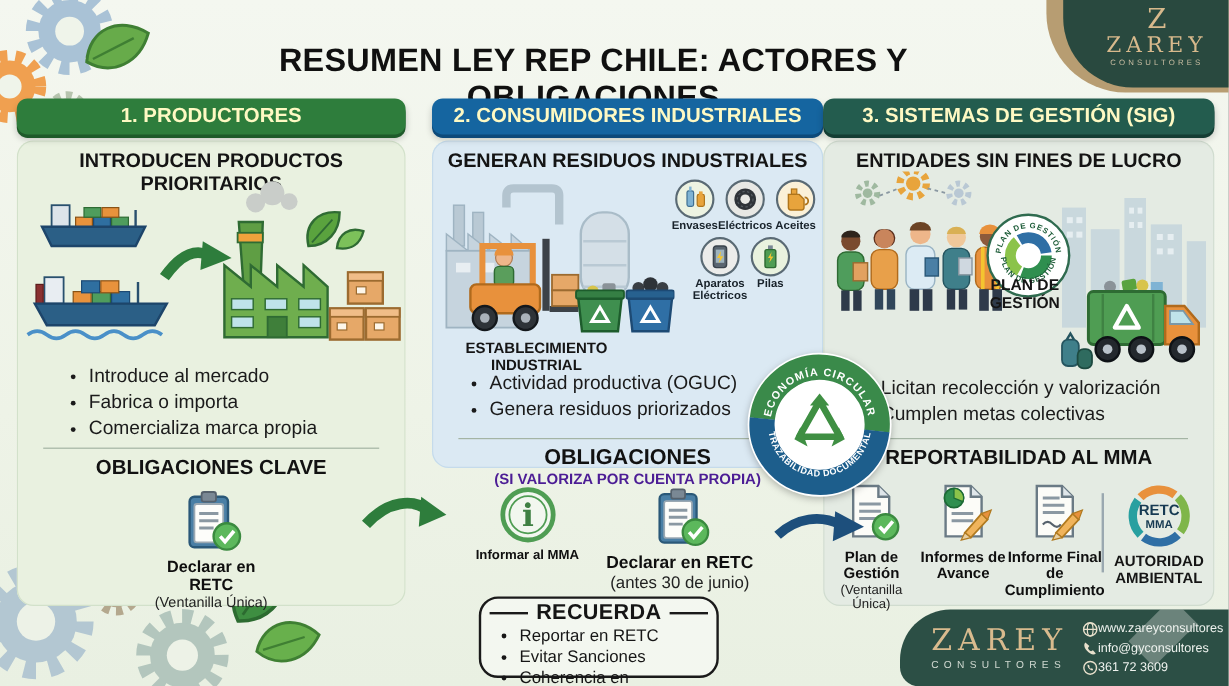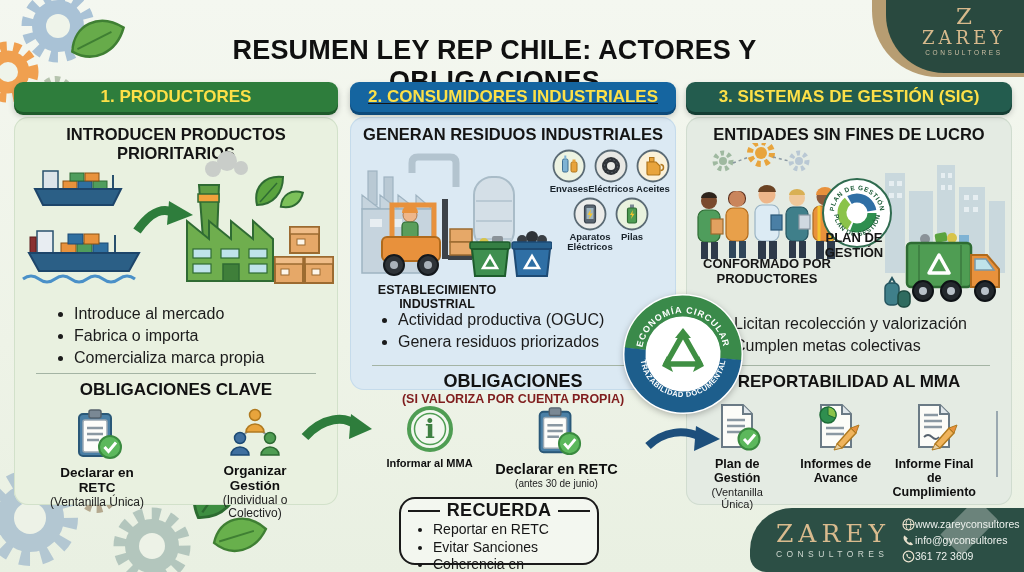--- a/index.html
+++ b/index.html
@@ -16,36 +16,36 @@
   
   .brand-top{position:absolute;top:0;right:0;width:156px;height:80px;}
   .brand-top-tan{position:absolute;top:0;right:0;width:152px;height:77px;background:#b79d72;border-radius:0 0 0 66px;}
   .brand-top-card{position:absolute;top:0;right:0;width:138px;height:73px;background:#29493f;border-radius:0 0 0 58px;text-align:center;}
   .brand-z{font-family:"DejaVu Serif",serif;color:#d7b98c;font-size:23px;line-height:1;padding-top:5px;padding-left:18px;}
   .brand-name{font-family:"DejaVu Serif",serif;color:#d7b98c;font-size:18px;letter-spacing:4px;line-height:1.15;padding-left:18px;}
   .brand-tag{color:#cbbfa4;font-size:6.5px;letter-spacing:2.6px;padding-left:18px;}
   
   .col{position:absolute;top:82px;}
   #col1{left:14px;width:324px;}
-  #col2{left:350px;width:326px;text-decoration:underline;}
+  #col2{left:360px;width:326px;}
   #col3{left:686px;width:326px;}
   .col-header{height:30px;border-radius:9px;display:flex;align-items:center;justify-content:center;
-    color:#fde047;font-weight:bold;font-size:17px;position:relative;z-index:3;}
+    color:#fef9c3;font-weight:bold;font-size:17px;position:relative;z-index:3;}
   .hdr-green{background:#2e7d3c;box-shadow:0 3px 0 #1e5a2a,0 4px 6px rgba(0,0,0,.22);}
   .hdr-blue{background:#1565a0;box-shadow:0 3px 0 #0d4a7a,0 4px 6px rgba(0,0,0,.22);}
   .hdr-teal{background:#235c4e;box-shadow:0 3px 0 #143d33,0 4px 6px rgba(0,0,0,.22);}
   .panel{position:relative;border-radius:14px;margin-top:5px;}
   .panel-green{background:#e9f1e0;height:388px;box-shadow:inset 0 0 0 1px #d2e1ca;}
   .panel-blue{background:#dbe9f3;height:273px;box-shadow:inset 0 0 0 1px #c5dbeb;}
   .panel-sage{background:#e4ebe3;height:388px;box-shadow:inset 0 0 0 1px #d0dccf;}
   .headline{position:absolute;top:8px;left:0;right:0;text-align:center;font-weight:bold;font-size:16.5px;color:#141414;}
   .bullets{position:absolute;margin:0;padding-left:20px;font-size:16px;color:#1b1b1b;line-height:1.38;}
   .divider{position:absolute;left:22px;right:22px;height:1px;background:#a4b4a4;}
   .section-title{position:absolute;left:0;right:0;text-align:center;font-weight:bold;font-size:17px;color:#121212;}
-  .section-sub{position:absolute;left:0;right:0;text-align:center;font-weight:bold;font-size:12.5px;color:#7f1d1d;}
+  .section-sub{position:absolute;left:0;right:0;text-align:center;font-weight:bold;font-size:12.5px;color:#4c1d95;}
   .icons-row{position:absolute;display:flex;justify-content:space-around;align-items:flex-start;}
   .icon-item{display:flex;flex-direction:column;align-items:center;text-align:center;}
   .ic-label{font-weight:bold;font-size:13.5px;line-height:1.12;margin-top:4px;color:#0f0f0f;}
   .ic-sub{font-size:12px;line-height:1.1;color:#222;margin-top:1px;}
   .illu{position:absolute;}
   .illu1{top:30px;left:3px;}
   .illu2{top:26px;left:4px;}
   .illu3{top:26px;left:3px;}
   .b1{top:186px;left:40px;}
   .d1{top:256px;} .s1{top:263px;}
@@ -234,33 +234,20 @@
             <rect x="9" y="7" width="32" height="42" rx="4" fill="#4a7fa5" stroke="#2a5878" stroke-width="2"></rect>
             <rect x="13" y="13" width="24" height="32" rx="2" fill="#fdfdfa" stroke="#9aa8b2" stroke-width="1.5"></rect>
             <rect x="19" y="3" width="12" height="8" rx="2" fill="#7a8894" stroke="#55616c" stroke-width="1.5"></rect>
             <path d="M17,21 H33 M17,27 H33 M17,33 H29" stroke="#8a98a2" stroke-width="2.5"></path>
             <circle cx="40" cy="40" r="11" fill="#5cb85c" stroke="#3a8a3f" stroke-width="2"></circle>
             <path d="M34.5,40 L38.5,44.5 L46,35.5" stroke="#fff" stroke-width="3" fill="none"></path>
           </svg>
           <div class="ic-label">Declarar en RETC</div>
           <div class="ic-sub">(Ventanilla Única)</div>
         </div>
-        <div class="icon-item">
-          <svg width="54" height="52" viewBox="0 0 54 52">
-            <path d="M27,18 L12,31 M27,18 L42,31" stroke="#8a98a2" stroke-width="2"></path>
-            <circle cx="27" cy="8" r="5.5" fill="#e8a43c" stroke="#b07a20" stroke-width="1.5"></circle>
-            <path d="M18,25 a9,8 0 0 1 18,0 Z" fill="#e8a43c" stroke="#b07a20" stroke-width="1.5"></path>
-            <circle cx="12" cy="31" r="5.5" fill="#3f6f9f" stroke="#1d4a74" stroke-width="1.5"></circle>
-            <path d="M3,48 a9,8 0 0 1 18,0 Z" fill="#3f6f9f" stroke="#1d4a74" stroke-width="1.5"></path>
-            <circle cx="42" cy="31" r="5.5" fill="#4f9d53" stroke="#2e6b33" stroke-width="1.5"></circle>
-            <path d="M33,48 a9,8 0 0 1 18,0 Z" fill="#4f9d53" stroke="#2e6b33" stroke-width="1.5"></path>
-          </svg>
-          <div class="ic-label">Organizar Gestión</div>
-          <div class="ic-sub">(Individual o Colectivo)</div>
-        </div>
       </div>
     </div>
   </section>
 
   <section class="col" id="col2">
     <div class="col-header hdr-blue">2. CONSUMIDORES INDUSTRIALES</div>
     <div class="panel panel-blue">
       <div class="headline">GENERAN RESIDUOS INDUSTRIALES</div>
 
       <svg class="illu illu2" width="198" height="152" viewBox="0 0 198 152">
@@ -378,21 +365,21 @@
         <div class="icon-item">
           <svg width="52" height="52" viewBox="0 0 54 54">
             <rect x="9" y="7" width="32" height="42" rx="4" fill="#4a7fa5" stroke="#2a5878" stroke-width="2"></rect>
             <rect x="13" y="13" width="24" height="32" rx="2" fill="#fdfdfa" stroke="#9aa8b2" stroke-width="1.5"></rect>
             <rect x="19" y="3" width="12" height="8" rx="2" fill="#7a8894" stroke="#55616c" stroke-width="1.5"></rect>
             <path d="M17,21 H33 M17,27 H33 M17,33 H29" stroke="#8a98a2" stroke-width="2.5"></path>
             <circle cx="40" cy="40" r="11" fill="#5cb85c" stroke="#3a8a3f" stroke-width="2"></circle>
             <path d="M34.5,40 L38.5,44.5 L46,35.5" stroke="#fff" stroke-width="3" fill="none"></path>
           </svg>
           <div class="ic-label" style="font-size:14.5px">Declarar en RETC</div>
-          <div class="ic-sub" style="font-size:10px">(antes 30 de junio)</div>
+          <div class="ic-sub" style="font-size:14px">(antes 30 de junio)</div>
         </div>
       </div>
     </div>
   </section>
 
   <section class="col" id="col3">
     <div class="col-header hdr-teal">3. SISTEMAS DE GESTIÓN (SIG)</div>
     <div class="panel panel-sage">
       <div class="headline">ENTIDADES SIN FINES DE LUCRO</div>
 
@@ -486,21 +473,20 @@
           <path d="M286,116 L297,116 L305,127 L286,127 Z" fill="#bfe3ea" stroke="#7a98a8" stroke-width="1.5"></path>
           <circle cx="234" cy="148" r="10" fill="#23282d" stroke="#0e1216" stroke-width="2"></circle>
             <circle cx="234" cy="148" r="4" fill="#b9c2ca"></circle>
           <circle cx="262" cy="148" r="10" fill="#23282d" stroke="#0e1216" stroke-width="2"></circle>
             <circle cx="262" cy="148" r="4" fill="#b9c2ca"></circle>
           <circle cx="296" cy="148" r="10" fill="#23282d" stroke="#0e1216" stroke-width="2"></circle>
             <circle cx="296" cy="148" r="4" fill="#b9c2ca"></circle>
         </g>
       </svg>
 
-      <div class="cap3a">CONFORMADO POR PRODUCTORES</div>
       <div class="cap3b">PLAN DE GESTIÓN</div>
 
       <ul class="bullets b3">
         <li>Licitan recolección y valorización</li>
         <li>Cumplen metas colectivas</li>
       </ul>
       <div class="divider d3"></div>
       <div class="section-title s3">REPORTABILIDAD AL MMA</div>
 
       <div class="icons-row r3">
@@ -536,20 +522,31 @@
             <path d="M16,14 H30 M16,20 H34 M16,26 H34" stroke="#8a98a2" stroke-width="2.5"></path>
             <path d="M16,36 Q20,32 24,36 T31,36" stroke="#55616c" stroke-width="1.8" fill="none"></path>
             <polygon points="27,43 41,27 46,32 32,47" fill="#f0b45c" stroke="#b07a20" stroke-width="1.5"></polygon>
             <polygon points="27,43 32,47 24,49" fill="#e8cfa0" stroke="#b07a20" stroke-width="1"></polygon>
             <polygon points="41,27 46,32 49,24" fill="#e8913c" stroke="#b07a20" stroke-width="1"></polygon>
           </svg>
           <div class="ic-label">Informe Final de Cumplimiento</div>
           <div class="ic-sub"></div>
         </div>
         <div class="vdiv"></div>
+        <div class="authority">
+          <svg width="58" height="58" viewBox="0 0 58 58">
+            <circle cx="29" cy="29" r="22" fill="none" stroke="#e8913c" stroke-width="7" stroke-dasharray="31 107.2" transform="rotate(-135 29 29)"></circle>
+            <circle cx="29" cy="29" r="22" fill="none" stroke="#7fb64a" stroke-width="7" stroke-dasharray="31 107.2" transform="rotate(-45 29 29)"></circle>
+            <circle cx="29" cy="29" r="22" fill="none" stroke="#2f6fa5" stroke-width="7" stroke-dasharray="31 107.2" transform="rotate(45 29 29)"></circle>
+            <circle cx="29" cy="29" r="22" fill="none" stroke="#28a0a0" stroke-width="7" stroke-dasharray="31 107.2" transform="rotate(135 29 29)"></circle>
+            <text x="29" y="28" font-size="12.5" font-weight="bold" fill="#163a52" text-anchor="middle">RETC</text>
+            <text x="29" y="39" font-size="9.5" font-weight="bold" fill="#163a52" text-anchor="middle">MMA</text>
+          </svg>
+          <div class="auth-label">AUTORIDAD AMBIENTAL</div>
+        </div>
       </div>
     </div>
   </section>
 
   <svg class="arrow12" width="72" height="46" viewBox="0 0 72 46">
     <path d="M4,30 C22,10 44,8 56,19" stroke="#2e7d3c" stroke-width="9" fill="none"></path>
     <polygon points="50,7 71,22 48,32" fill="#2e7d3c"></polygon>
   </svg>
 
   <svg class="badge-ec" width="124" height="124" viewBox="0 0 124 124">

